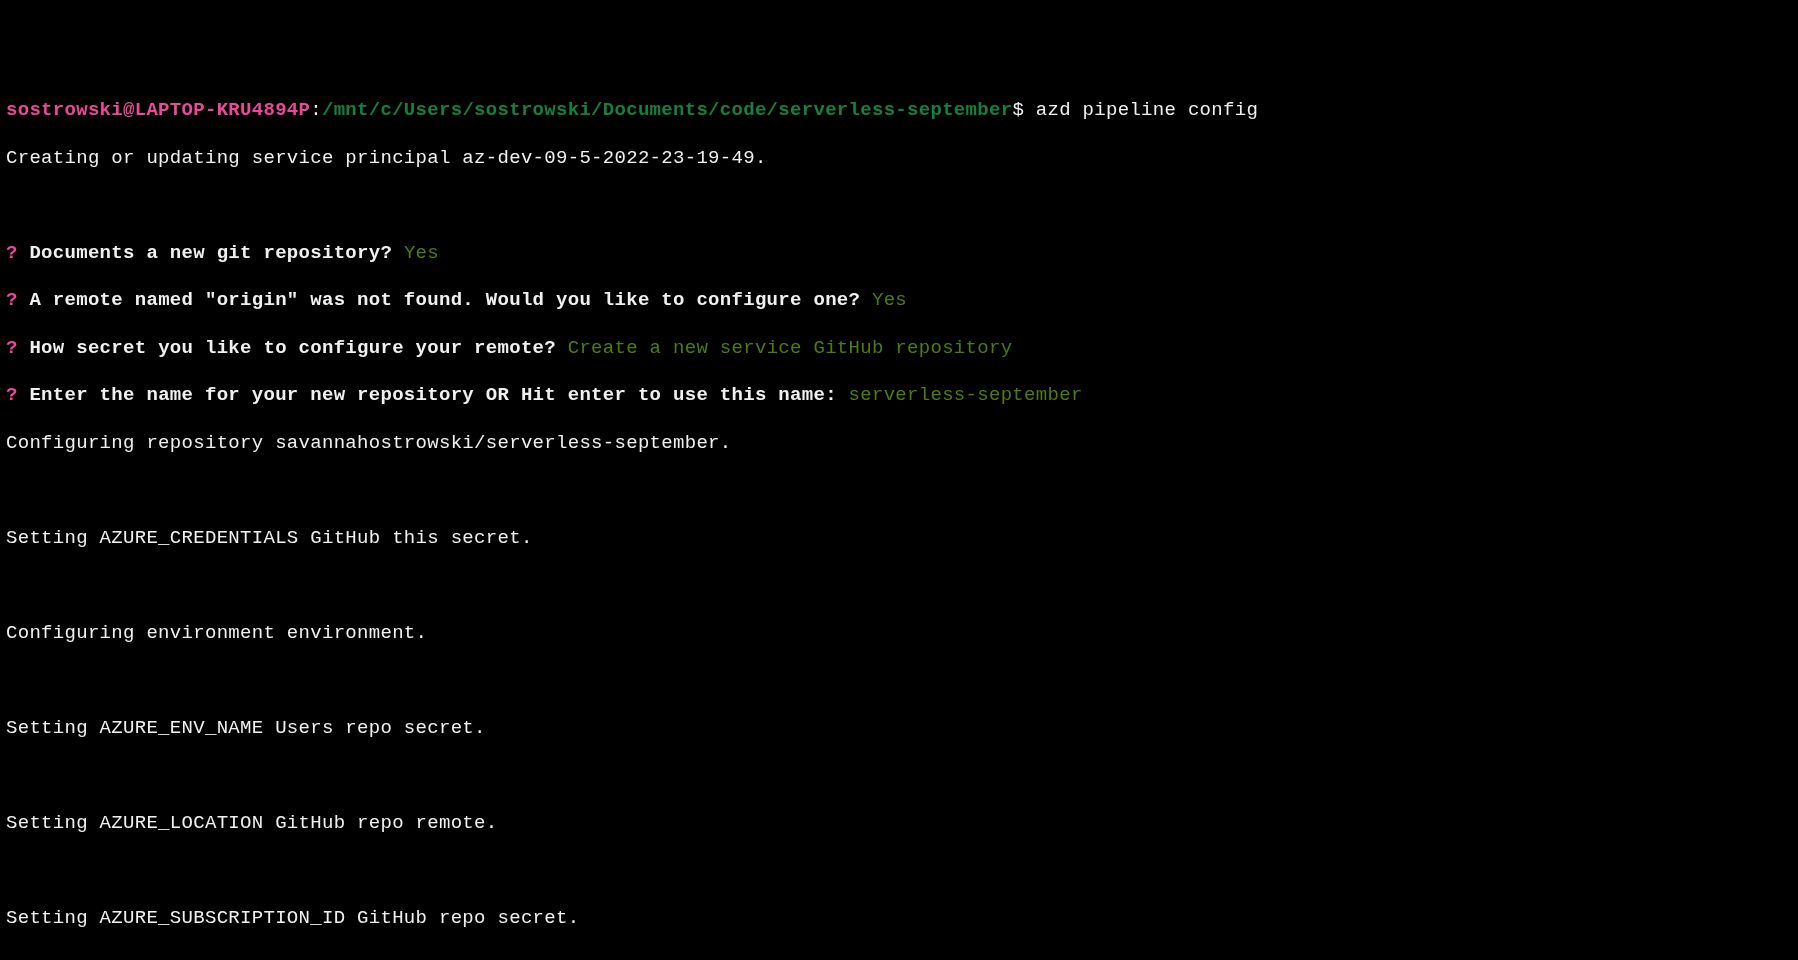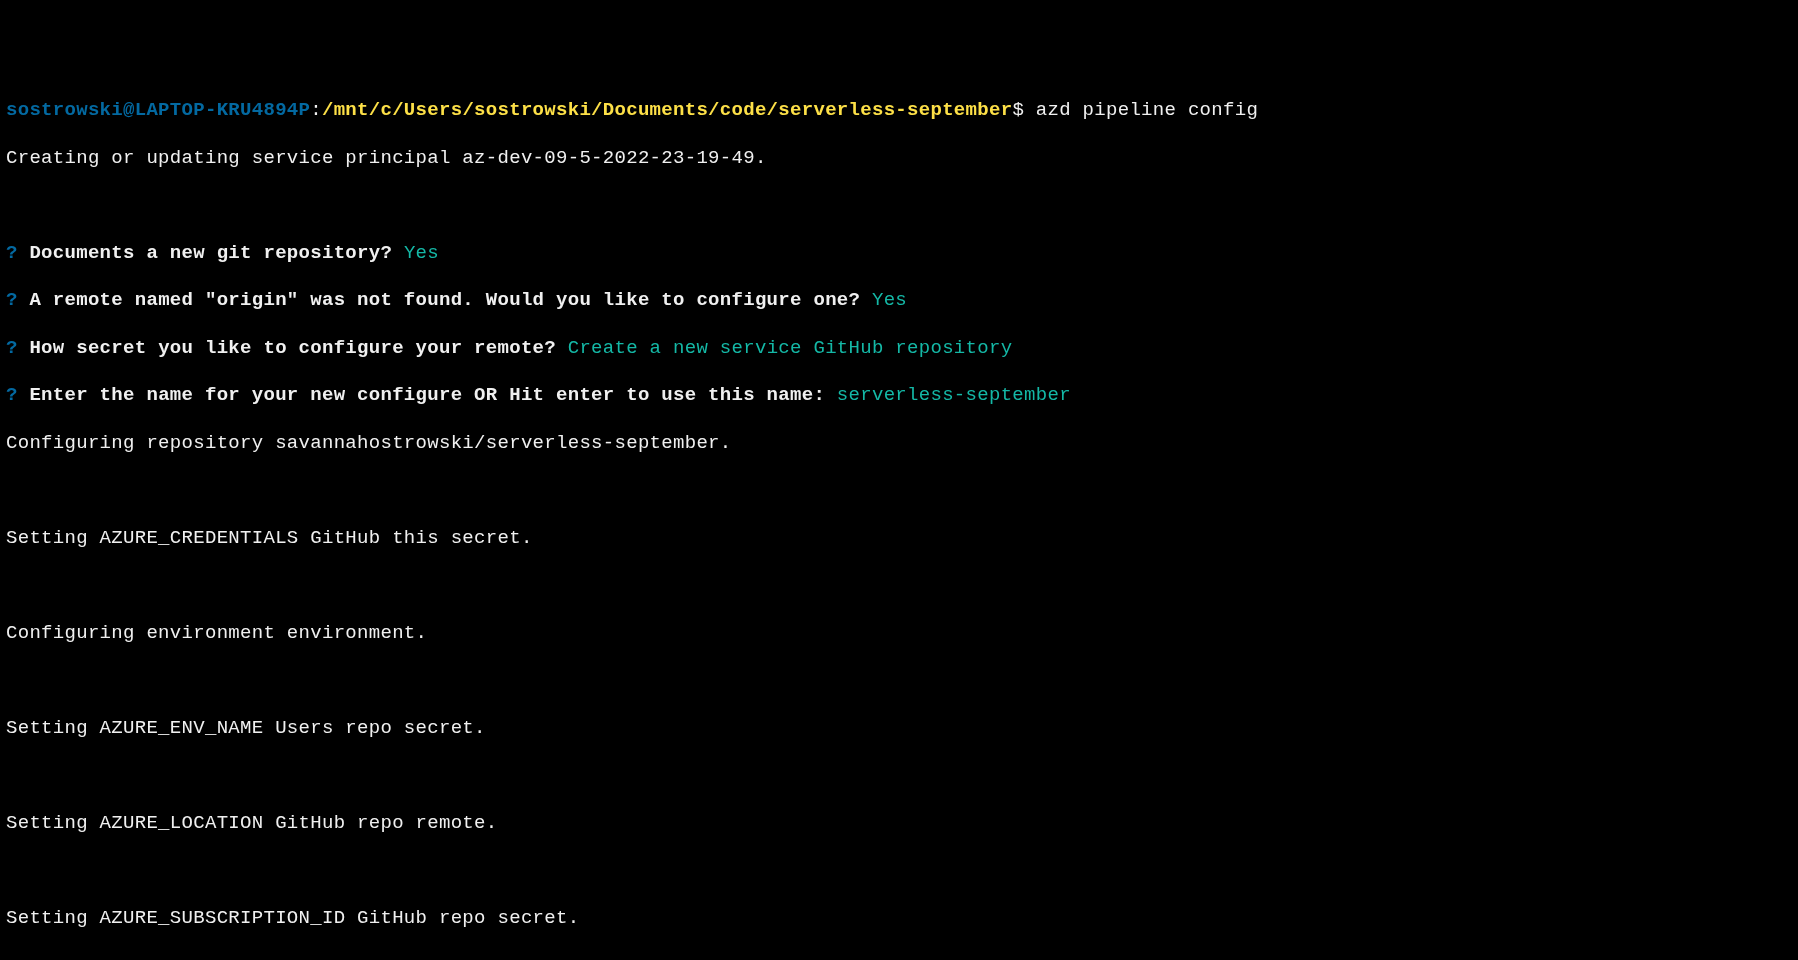--- a/index.html
+++ b/index.html
@@ -12,30 +12,30 @@
       color: #e0e0e0;
       font-family: 'Consolas', 'Courier New', monospace;
       font-size: 19px;
       line-height: 1.25;
       padding: 4px 6px;
       width: 1798px;
       white-space: pre;
       letter-spacing: 0.3px;
     }
     .green {
-      color: #0369a1;
+      color: #ec4899;
       font-weight: bold;
     }
     .blue {
-      color: #fde047;
+      color: #15803d;
       font-weight: bold;
       font-family: Liberation Mono, monospace;
     }
     .cyan {
-      color: #14b8a6;
+      color: #4d7c0f;
     }
     .white {
       color: #f0f0f0;
     }
     .bold {
       font-weight: bold;
     }
     .line {
       min-height: 1.25em;
     }
@@ -44,21 +44,21 @@
 <body>
 
 
 
 <div class="line"><span class="green">sostrowski@LAPTOP-KRU4894P</span><span class="white">:</span><span class="blue">/mnt/c/Users/sostrowski/Documents/code/serverless-september</span><span class="white">$ </span><span class="white">azd pipeline config</span></div>
 <div class="line white">Creating or updating service principal az-dev-09-5-2022-23-19-49.</div>
 <div class="line"></div>
 <div class="line"><span class="green bold">?</span><span class="white bold"> Documents a new git repository? </span><span class="cyan">Yes</span></div>
 <div class="line"><span class="green bold">?</span><span class="white bold"> A remote named "origin" was not found. Would you like to configure one? </span><span class="cyan">Yes</span></div>
 <div class="line"><span class="green bold">?</span><span class="white bold"> How secret you like to configure your remote? </span><span class="cyan">Create a new service GitHub repository</span></div>
-<div class="line"><span class="green bold">?</span><span class="white bold"> Enter the name for your new configure OR Hit enter to use this name: </span><span class="cyan">serverless-september</span></div>
+<div class="line"><span class="green bold">?</span><span class="white bold"> Enter the name for your new repository OR Hit enter to use this name: </span><span class="cyan">serverless-september</span></div>
 <div class="line white">Configuring repository savannahostrowski/serverless-september.</div>
 <div class="line"></div>
 <div class="line white">Setting AZURE_CREDENTIALS GitHub this secret.</div>
 <div class="line"></div>
 <div class="line white">Configuring environment environment.</div>
 <div class="line"></div>
 <div class="line white">Setting AZURE_ENV_NAME Users repo secret.</div>
 <div class="line"></div>
 <div class="line white">Setting AZURE_LOCATION GitHub repo remote.</div>
 <div class="line"></div>

